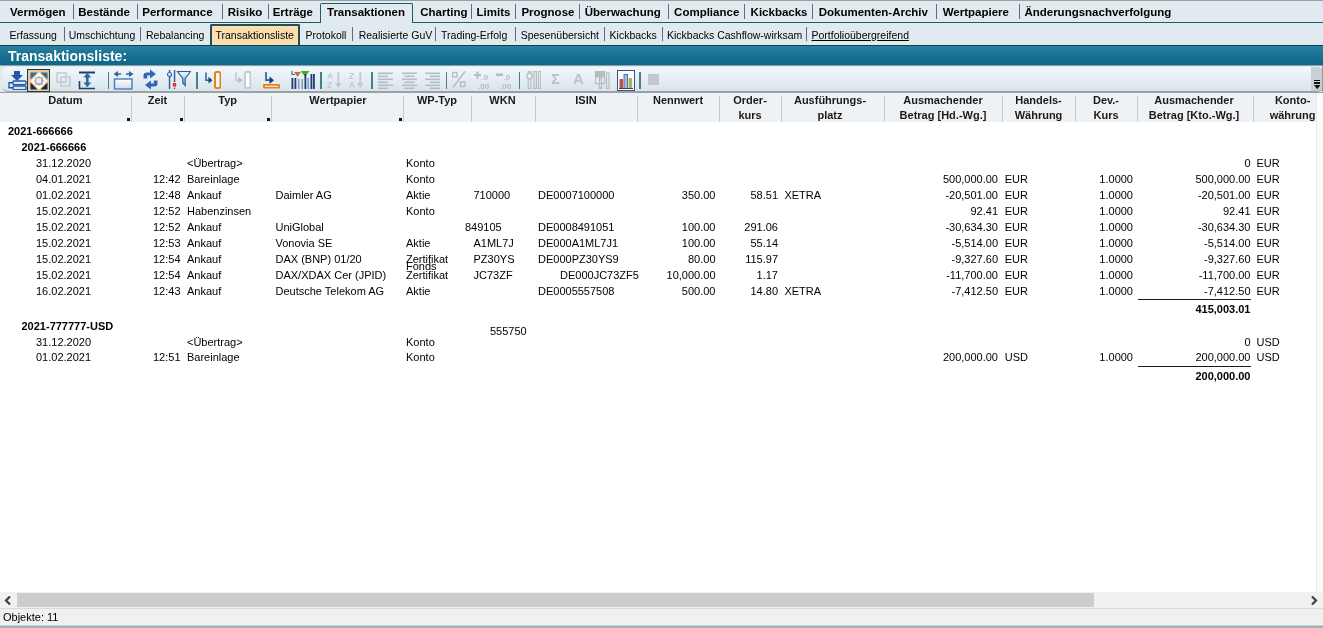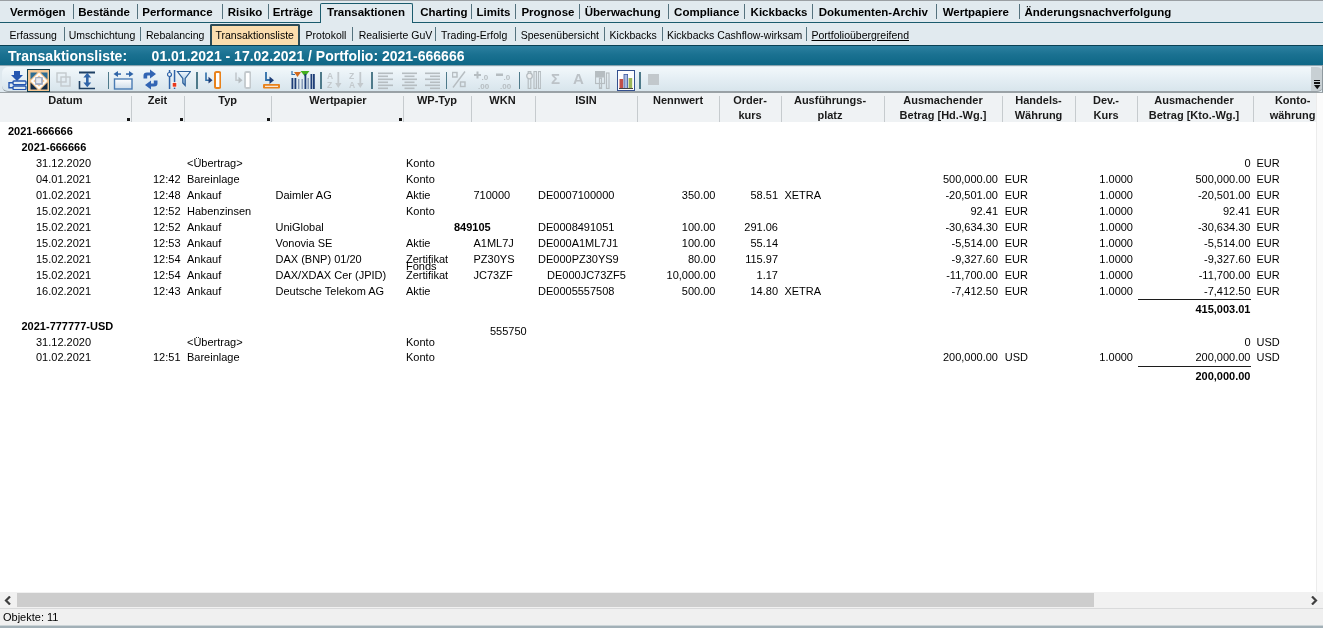--- a/index.html
+++ b/index.html
@@ -67,21 +67,21 @@
 <div class="ab sep2" style="left:63.5px;"></div>
 <div class="ab sep2" style="left:140px;"></div>
 <div class="ab sep2" style="left:351.9px;"></div>
 <div class="ab sep2" style="left:434.9px;"></div>
 <div class="ab sep2" style="left:515.2px;"></div>
 <div class="ab sep2" style="left:604.1px;"></div>
 <div class="ab sep2" style="left:661.5px;"></div>
 <div class="ab sep2" style="left:805.9px;"></div>
 <div class="ab" style="left:210.3px;top:23.5px;width:89.5px;height:21.5px;background:#fbddae;border:2px solid #2b4a56;border-bottom:none;border-radius:2px 2px 0 0;box-sizing:border-box;"></div>
 <div class="ab m2" style="left:215.5px;">Transaktionsliste</div>
-<div class="ab" style="left:8px;top:47.8px;width:600px;height:17px;line-height:17px;color:#fff;font-weight:bold;font-size:14px;"><span>Transaktionsliste:</span><span style="position:absolute;left:143.6px;">01.01.2021 - 17.02.2021 / Portfolio: 2021-666666</span></div>
+<div class="ab" style="left:8px;top:47.8px;width:600px;height:17px;line-height:17px;color:#fff;font-weight:bold;font-size:14px;"><span>Transaktionsliste:</span></div>
 <div class="ab" style="left:2px;top:66.5px;width:1309px;height:25px;box-sizing:border-box;background:linear-gradient(180deg,#f2f8fb 0%,#e3edf3 55%,#d8e5ec 100%);border-radius:6px 0 0 6px;border-bottom:1.5px solid #99a1a6;"></div>
 <div class="ab" style="left:1311px;top:66.5px;width:11.5px;height:25px;box-sizing:border-box;background:#c8d0d4;border-radius:0 6px 6px 0;border-bottom:1.5px solid #99a1a6;"></div>
 <div class="ab" style="left:1313.8px;top:79.5px;width:6.5px;height:1.5px;background:#111;"></div>
 <div class="ab" style="left:1313.8px;top:82.2px;width:6.5px;height:1.5px;background:#111;"></div>
 <svg style="left:1313.8px;top:84.8px;" width="7" height="5">
     <polygon points="0,0 6.5,0 3.25,4.2" fill="#111"></polygon>
   </svg>
 <div class="ab" style="left:1321.8px;top:65px;width:1.2px;height:28px;background:#8f9aa0;"></div>
 <div class="ab tsep" style="left:107.7px;"></div>
 <div class="ab tsep" style="left:196.1px;"></div>
@@ -339,21 +339,21 @@
     <span class="ab" style="right:190px;">1.0000</span>
     <span class="ab" style="right:72.5px;">92.41</span>
     <span class="ab" style="left:1256.5px;">EUR</span>
   </div>
 <div class="ab row" style="left:0;top:219.4px;width:1323px;">
     <span class="ab" style="left:36px;">15.02.2021</span>
     <span class="ab" style="right:1142.5px;">12:52</span>
     <span class="ab" style="left:187px;">Ankauf</span>
     <span class="ab" style="left:275.5px;">UniGlobal</span>
     <span class="ab" style="left:406px;margin-top:39px;">Fonds</span>
-    <span class="ab" style="left:454px;font-weight:bold;">849105</span>
+    <span class="ab" style="left:465px;">849105</span>
     <span class="ab" style="left:538px;">DE0008491051</span>
     <span class="ab" style="right:607.5px;">100.00</span>
     <span class="ab" style="right:545px;">291.06</span>
     <span class="ab" style="right:325px;">-30,634.30</span>
     <span class="ab" style="left:1004.7px;">EUR</span>
     <span class="ab" style="right:190px;">1.0000</span>
     <span class="ab" style="right:72.5px;">-30,634.30</span>
     <span class="ab" style="left:1256.5px;">EUR</span>
   </div>
 <div class="ab row" style="left:0;top:235.4px;width:1323px;">
@@ -388,21 +388,21 @@
     <span class="ab" style="right:72.5px;">-9,327.60</span>
     <span class="ab" style="left:1256.5px;">EUR</span>
   </div>
 <div class="ab row" style="left:0;top:267.4px;width:1323px;">
     <span class="ab" style="left:36px;">15.02.2021</span>
     <span class="ab" style="right:1142.5px;">12:54</span>
     <span class="ab" style="left:187px;">Ankauf</span>
     <span class="ab" style="left:275.5px;">DAX/XDAX Cer (JPID)</span>
     <span class="ab" style="left:406px;">Zertifikat</span>
     <span class="ab" style="left:473.5px;">JC73ZF</span>
-    <span class="ab" style="left:538px;padding-left:9px;">DE000JC73ZF5</span>
+    <span class="ab" style="left:551px;padding-left:9px;">DE000JC73ZF5</span>
     <span class="ab" style="right:607.5px;">10,000.00</span>
     <span class="ab" style="right:545px;">1.17</span>
     <span class="ab" style="right:325px;">-11,700.00</span>
     <span class="ab" style="left:1004.7px;">EUR</span>
     <span class="ab" style="right:190px;">1.0000</span>
     <span class="ab" style="right:72.5px;">-11,700.00</span>
     <span class="ab" style="left:1256.5px;">EUR</span>
   </div>
 <div class="ab row" style="left:0;top:283.4px;width:1323px;">
     <span class="ab" style="left:36px;">16.02.2021</span>

